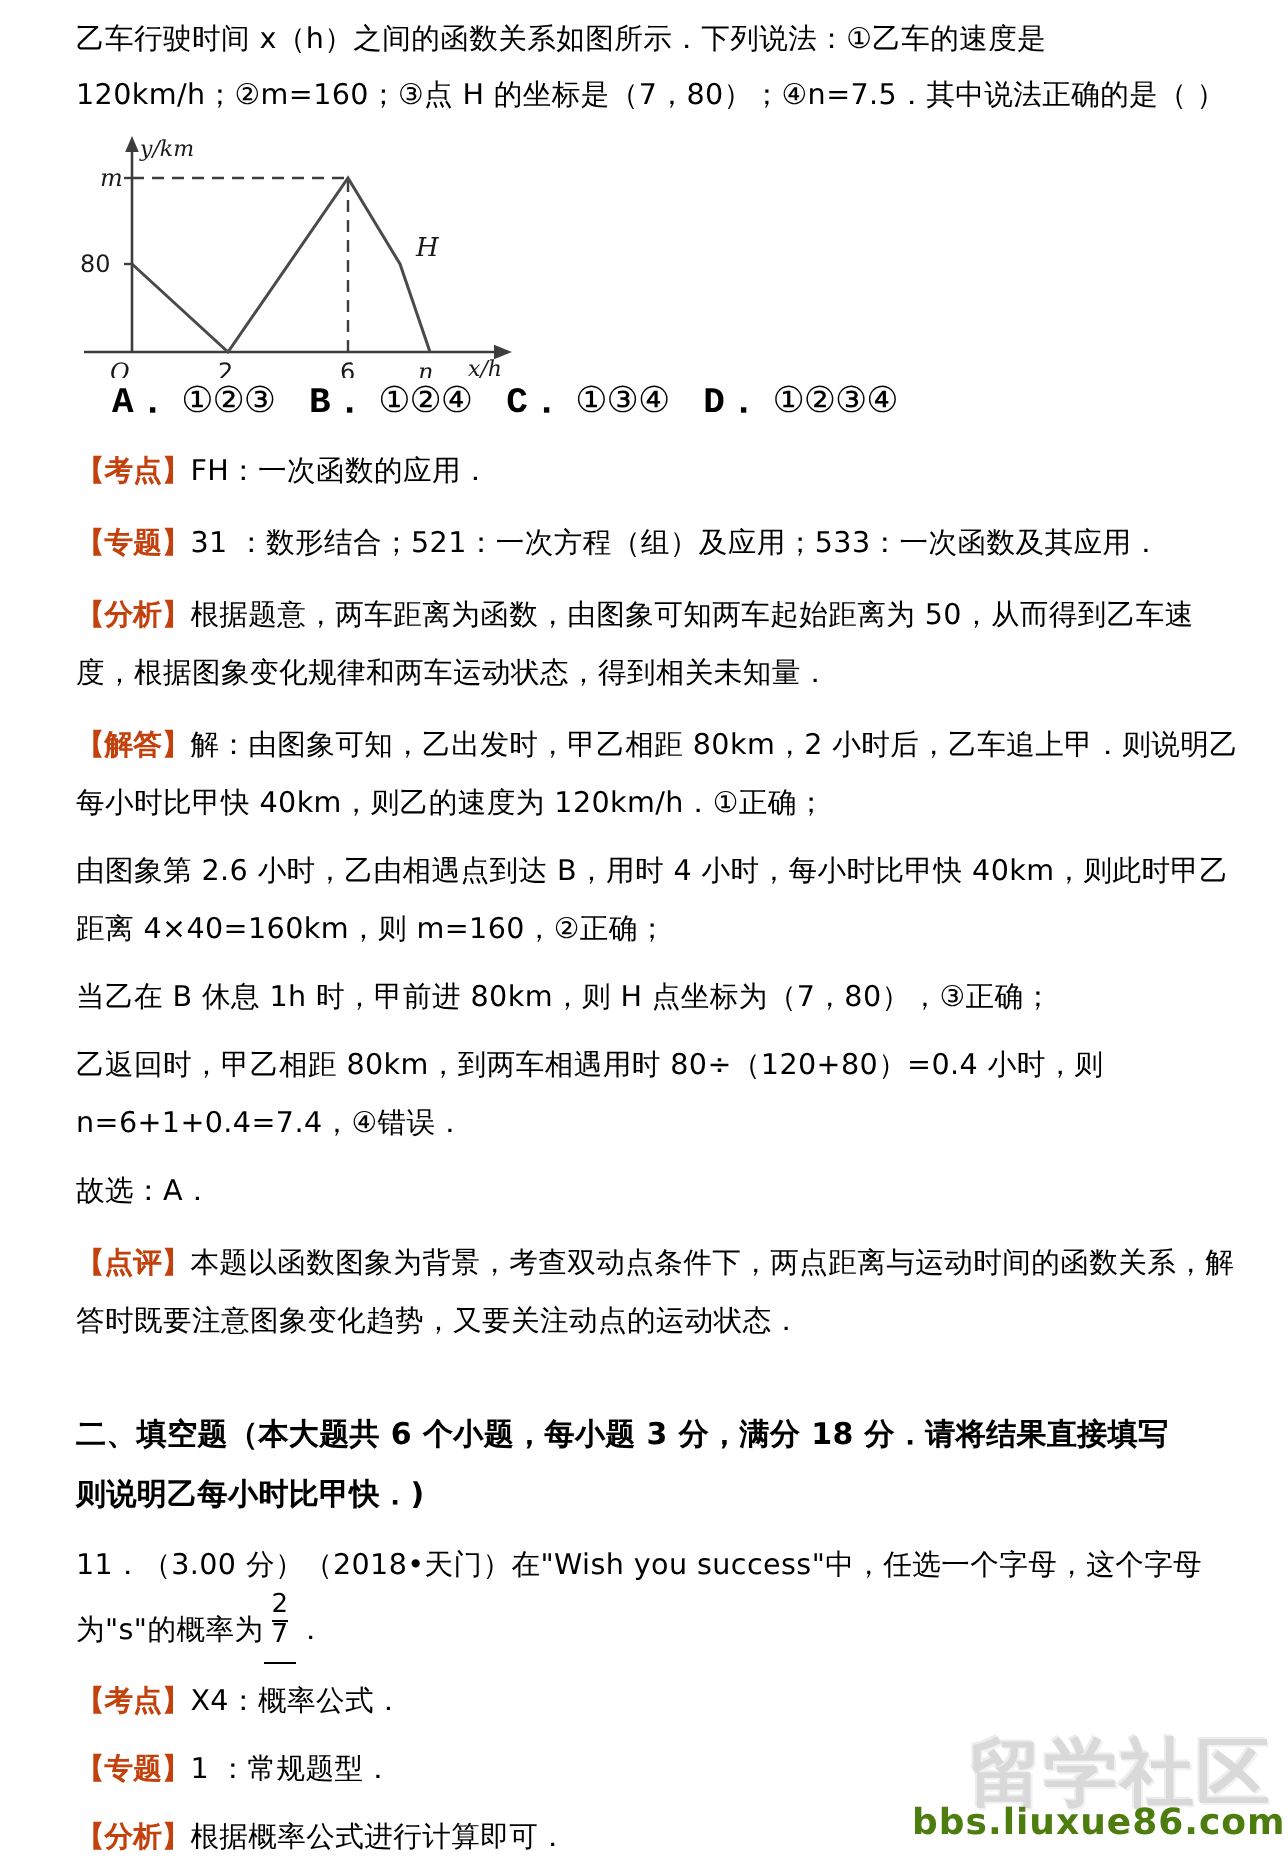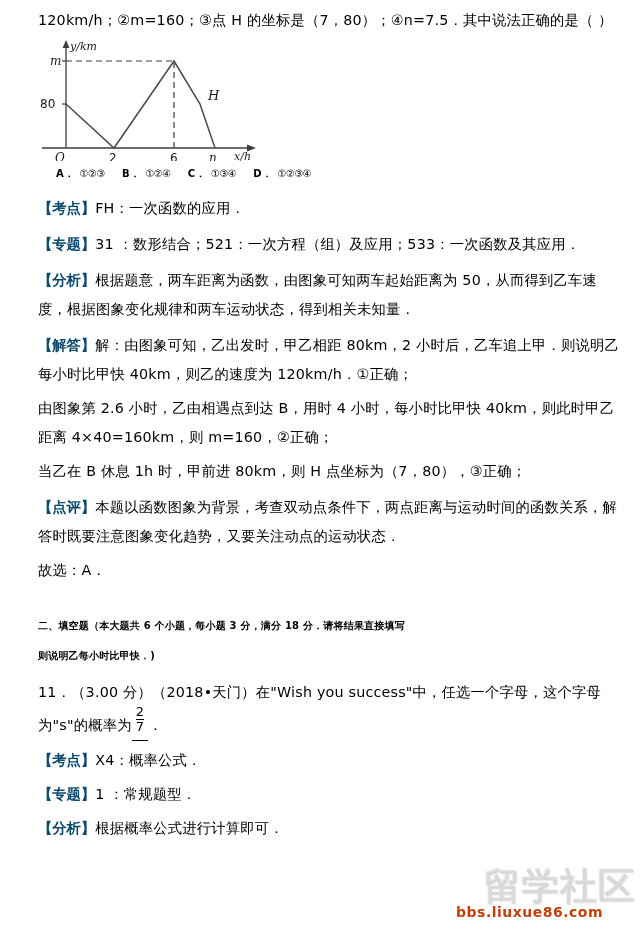--- a/index.html
+++ b/index.html
@@ -27,21 +27,21 @@
     line-height: 28px;
     letter-spacing: 0.2px;
     white-space: nowrap;
   }
   .para {
     font-size: 14.3px;
     line-height: 29px;
     letter-spacing: 0.2px;
   }
   .tag {
-    color: #0c4a6e;
+    color: #c2410c;
     font-weight: 600;
     letter-spacing: 0;
   }
   
   .q-head {
     padding-top: 6px;
   }
   .q-head .line { padding-left: 10px; }
 
   
@@ -49,40 +49,41 @@
     position: relative;
     height: 125px;
     margin-top: 2px;
     text-align: center;
   }
   .graph-svg { position: absolute; left: 0; top: 0; }
 
   
   .options {
     padding-left: 28px;
-    font-size: 10px;
+    font-size: 18px;
     line-height: 26px;
     letter-spacing: 0.4px;
+    font-family: Liberation Mono, monospace;
   }
   .opt { display: inline-block; margin-right: 17px; }
   .opt-letter { font-weight: 700; margin-right: 5px; }
   .circled { letter-spacing: -0.5px; }
 
   
   .tagged {
     padding-left: 10px;
     margin-top: 7px;
   }
   .tagged.tight { margin-top: 5px; }
 
   
   .section-head {
     padding-left: 10px;
     font-weight: 700;
-    font-size: 10px;
+    font-size: 15px;
     line-height: 30px;
     margin-top: 26px;
     letter-spacing: 0.2px;
   }
 
   
   .frac {
     display: inline-block;
     vertical-align: -3px;
     text-align: center;
@@ -118,34 +119,35 @@
     font-size: 37px;
     font-weight: 700;
     letter-spacing: 1px;
     color: #d9d9d9;
     text-shadow: 1px 1px 0 #f2f2f2, -1px -1px 0 #ededed;
     line-height: 42px;
     font-family: "DejaVu Sans", "Liberation Sans", sans-serif;
     text-align: right;
   }
   .wm-sub {
-    font-size: 14px;
+    font-size: 18px;
     font-weight: 700;
-    color: #c2410c;
+    color: #4d7c0f;
     letter-spacing: 0.5px;
     line-height: 16px;
     margin-top: -4px;
   }
 </style>
 </head>
 <body>
 
 <div class="page">
 
   <div class="q-head">
+    <div class="line">乙车行驶时间 x（h）之间的函数关系如图所示．下列说法：①乙车的速度是</div>
     <div class="line">120km/h；②m=160；③点 H 的坐标是（7，80）；④n=7.5．其中说法正确的是（       ）</div>
   </div>
 
   <div class="graph-wrap">
     <svg class="graph-svg" width="260" height="125" viewBox="0 0 260 125">
 
       <line x1="38" y1="112" x2="38" y2="10" stroke="#3d3d3d" stroke-width="1.3"></line>
       <polygon points="38,4 34.6,12 41.4,12" fill="#3d3d3d"></polygon>
 
       <line x1="14" y1="112" x2="222" y2="112" stroke="#3d3d3d" stroke-width="1.3"></line>
@@ -189,26 +191,27 @@
 
   <div class="tagged para">
     <span class="tag">【分析】</span><span>根据题意，两车距离为函数，由图象可知两车起始距离为 50，从而得到乙车速度，根据图象变化规律和两车运动状态，得到相关未知量．</span>
   </div>
 
   <div class="tagged para">
     <span class="tag">【解答】</span><span>解：由图象可知，乙出发时，甲乙相距 80km，2 小时后，乙车追上甲．则说明乙每小时比甲快 40km，则乙的速度为 120km/h．①正确；</span>
   </div>
   <div class="tagged para tight">由图象第 2.6 小时，乙由相遇点到达 B，用时 4 小时，每小时比甲快 40km，则此时甲乙距离 4×40=160km，则 m=160，②正确；</div>
   <div class="tagged para tight">当乙在 B 休息 1h 时，甲前进 80km，则 H 点坐标为（7，80），③正确；</div>
+  <div class="tagged para tight">乙返回时，甲乙相距 80km，到两车相遇用时 80÷（120+80）=0.4 小时，则n=6+1+0.4=7.4，④错误．</div>
+
+  <div class="tagged para tight">故选：A．</div>
 
   <div class="tagged para">
     <span class="tag">【点评】</span><span>本题以函数图象为背景，考查双动点条件下，两点距离与运动时间的函数关系，解答时既要注意图象变化趋势，又要关注动点的运动状态．</span>
   </div>
-
-  <div class="tagged para tight">故选：A．</div>
 
   <div class="section-head">
     <div>二、填空题（本大题共 6 个小题，每小题 3 分，满分 18 分．请将结果直接填写</div>
     <div>则说明乙每小时比甲快．)</div>
   </div>
 
   <div class="tagged para">
     <span>11．（3.00 分）（2018•天门）在"Wish you success"中，任选一个字母，这个字母</span><br>
     <span>为"s"的概率为</span><span class="blank-ul"><span class="frac"><span class="num">2</span><span class="den">7</span></span></span><span>．</span>
   </div>

